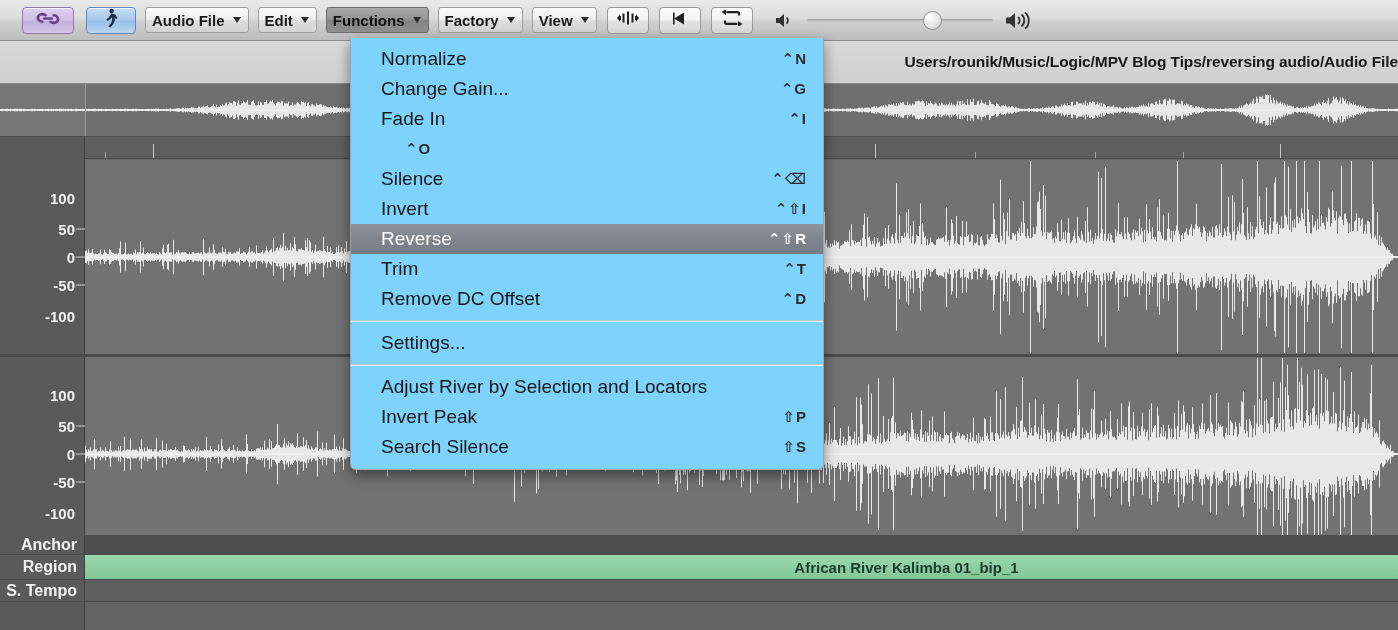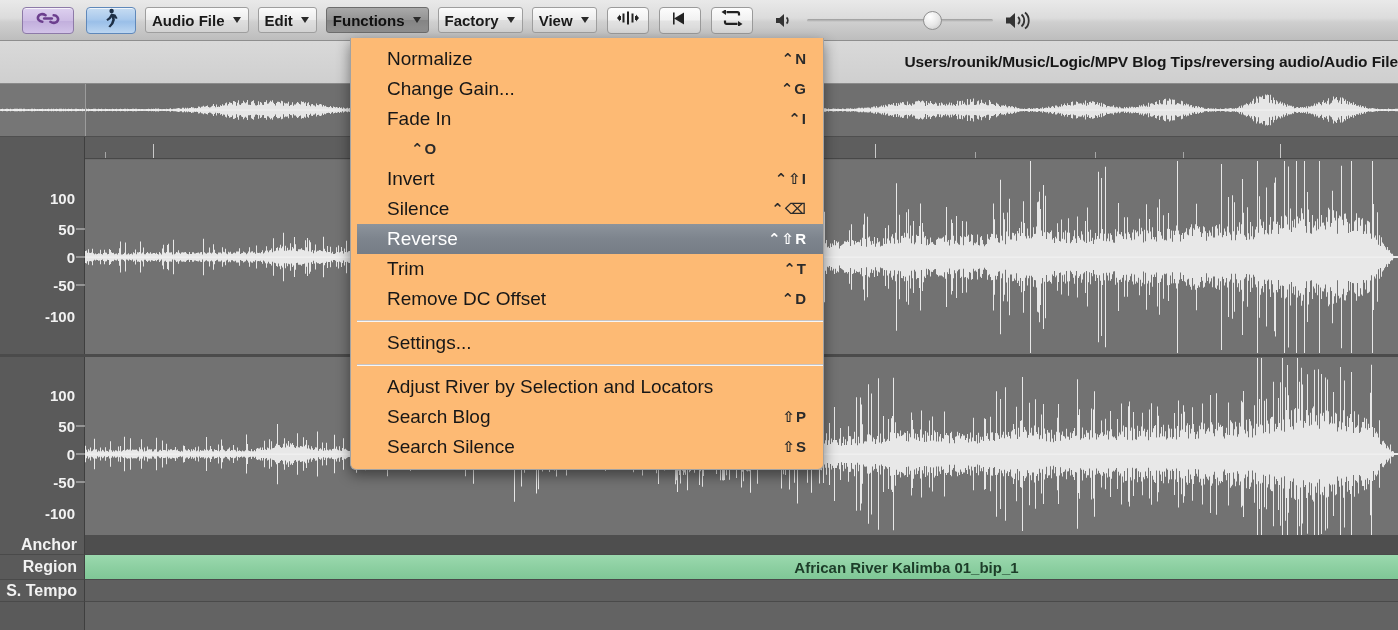--- a/index.html
+++ b/index.html
@@ -174,26 +174,26 @@
     position:absolute;left:0;width:1398px;background:#636363;
   }
   .bottomfill .lbl-col{
     position:absolute;left:0;top:0;width:85px;height:100%;
     background:#5a5a5a;border-right:1px solid #3f3f3f;box-sizing:border-box;
   }
 
   
   .dropdown{
     position:absolute;left:350px;top:38px;width:474px;
-    background:#fdba74;
+    background:#7dd3fc;
     border:1px solid #a2a2a2;
     border-top:none;
     border-radius:0 0 6px 6px;
     box-shadow:0 5px 14px rgba(0,0,0,.45);
-    padding:6px 0 7px 6px;
+    padding:6px 0 7px 0;
     box-sizing:border-box;
     z-index:50;
   }
   .mi{
     height:30px;display:flex;align-items:center;
     padding:0 16px 0 30px;box-sizing:border-box;
     color:#171717;font-size:19px;
     white-space:nowrap;
   }
   .mi .mlabel{flex:1;}
@@ -437,26 +437,26 @@
       <span class="mkey">⌃G</span>
     </div>
     <div class="mi">
       <span class="mlabel">Fade In</span>
       <span class="mkey">⌃I</span>
     </div>
     <div class="mi">
       <span class="mkey">⌃O</span>
     </div>
     <div class="mi">
+      <span class="mlabel">Silence</span>
+      <span class="mkey">⌃⌫</span>
+    </div>
+    <div class="mi">
       <span class="mlabel">Invert</span>
       <span class="mkey">⌃⇧I</span>
-    </div>
-    <div class="mi">
-      <span class="mlabel">Silence</span>
-      <span class="mkey">⌃⌫</span>
     </div>
     <div class="mi sel">
       <span class="mlabel">Reverse</span>
       <span class="mkey">⌃⇧R</span>
     </div>
     <div class="mi">
       <span class="mlabel">Trim</span>
       <span class="mkey">⌃T</span>
     </div>
     <div class="mi">
@@ -465,20 +465,20 @@
     </div>
     <div class="msep"></div>
     <div class="mi">
       <span class="mlabel">Settings...</span>
     </div>
     <div class="msep"></div>
     <div class="mi">
       <span class="mlabel">Adjust River by Selection and Locators</span>
     </div>
     <div class="mi">
-      <span class="mlabel">Search Blog</span>
+      <span class="mlabel">Invert Peak</span>
       <span class="mkey">⇧P</span>
     </div>
     <div class="mi">
       <span class="mlabel">Search Silence</span>
       <span class="mkey">⇧S</span>
     </div>
   </div>
 
 </body></html>

